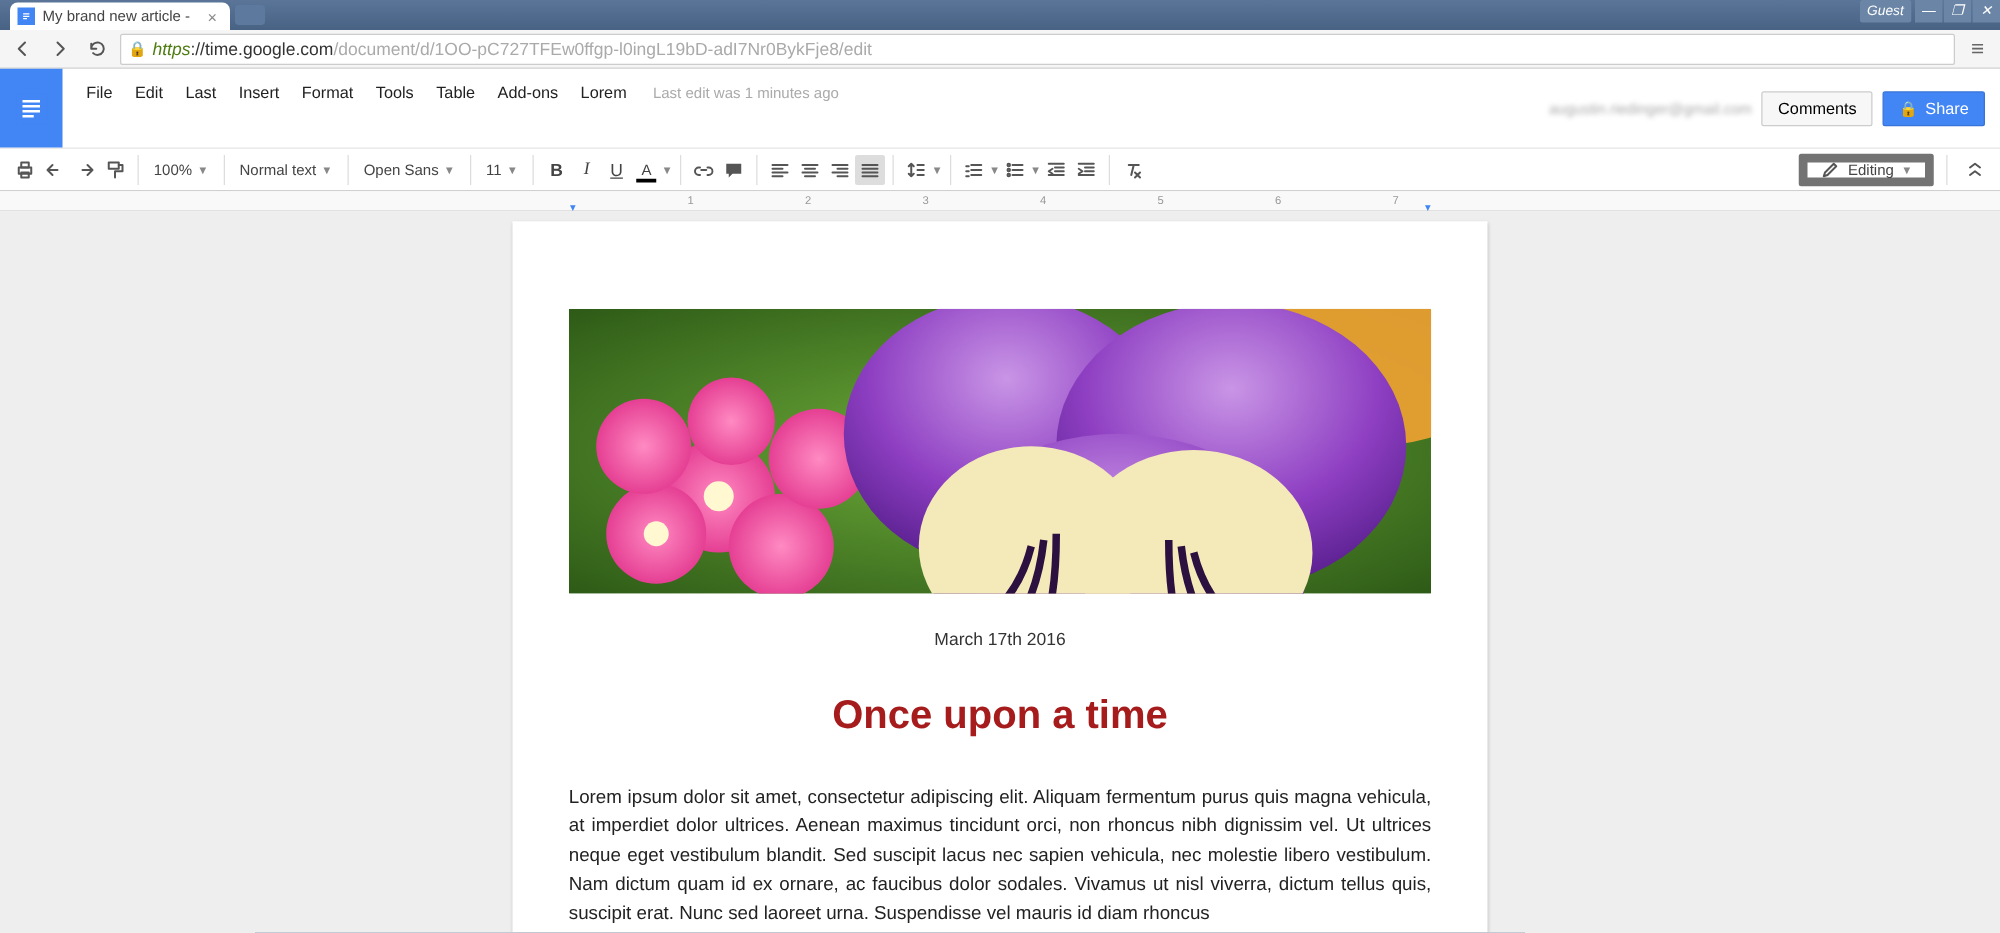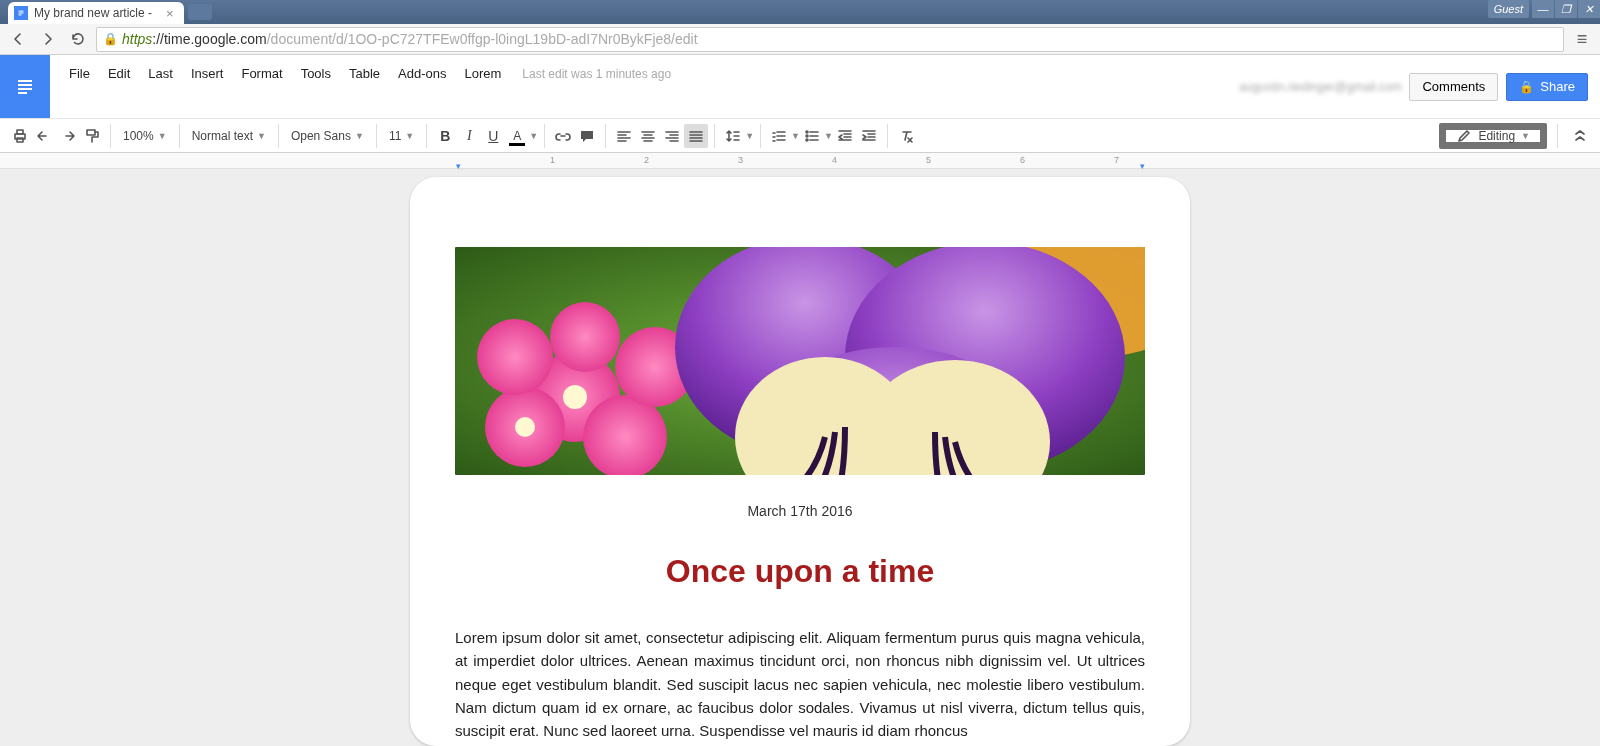--- a/index.html
+++ b/index.html
@@ -58,21 +58,21 @@
   .collapse { width:24px; height:24px; display:flex; align-items:center; justify-content:center; cursor:pointer; color:#666; }
 
   
   .ruler { height:16px; background:#f9f9f9; border-bottom:1px solid #e0e0e0; position:relative; color:#999; font-size:9px; display:flex; justify-content:center; }
   .ruler-inner { width:780px; height:100%; position:relative; display:flex; align-items:center; }
   .ruler-mark { position:absolute; top:2px; }
   .ruler-marker { position:absolute; top:8px; font-size:9px; color:#4285f4; }
 
   
   .canvas-area { height:calc(691px - 63px - 35px - 16px); background:#eee; overflow:hidden; display:flex; justify-content:center; }
-  .page { width:780px; background:#fff; box-shadow:0 1px 3px rgba(0,0,0,.2); margin-top:8px; padding:70px 45px 0 45px;border-radius:26px; }
+  .page { width:780px; background:#fff; box-shadow:0 1px 3px rgba(0,0,0,.2); margin-top:8px; padding:70px 45px 0 45px; }
   .hero-img { width:100%; height:228px; border:0; margin-bottom:28px; position:relative; overflow:hidden; border-radius:1px; }
 
   
   .hero-img svg { width:100%; height:100%; display:block; }
 
   .doc-date { text-align:center; font-size:14px; color:#333; margin-bottom:34px; }
   .doc-h1 { text-align:center; font-size:32px; font-weight:bold; color:#a61c1c; margin-bottom:36px; }
   .doc-body { font-size:15px; line-height:1.55; color:#222; text-align:justify; }
 
   svg { display:block; }

